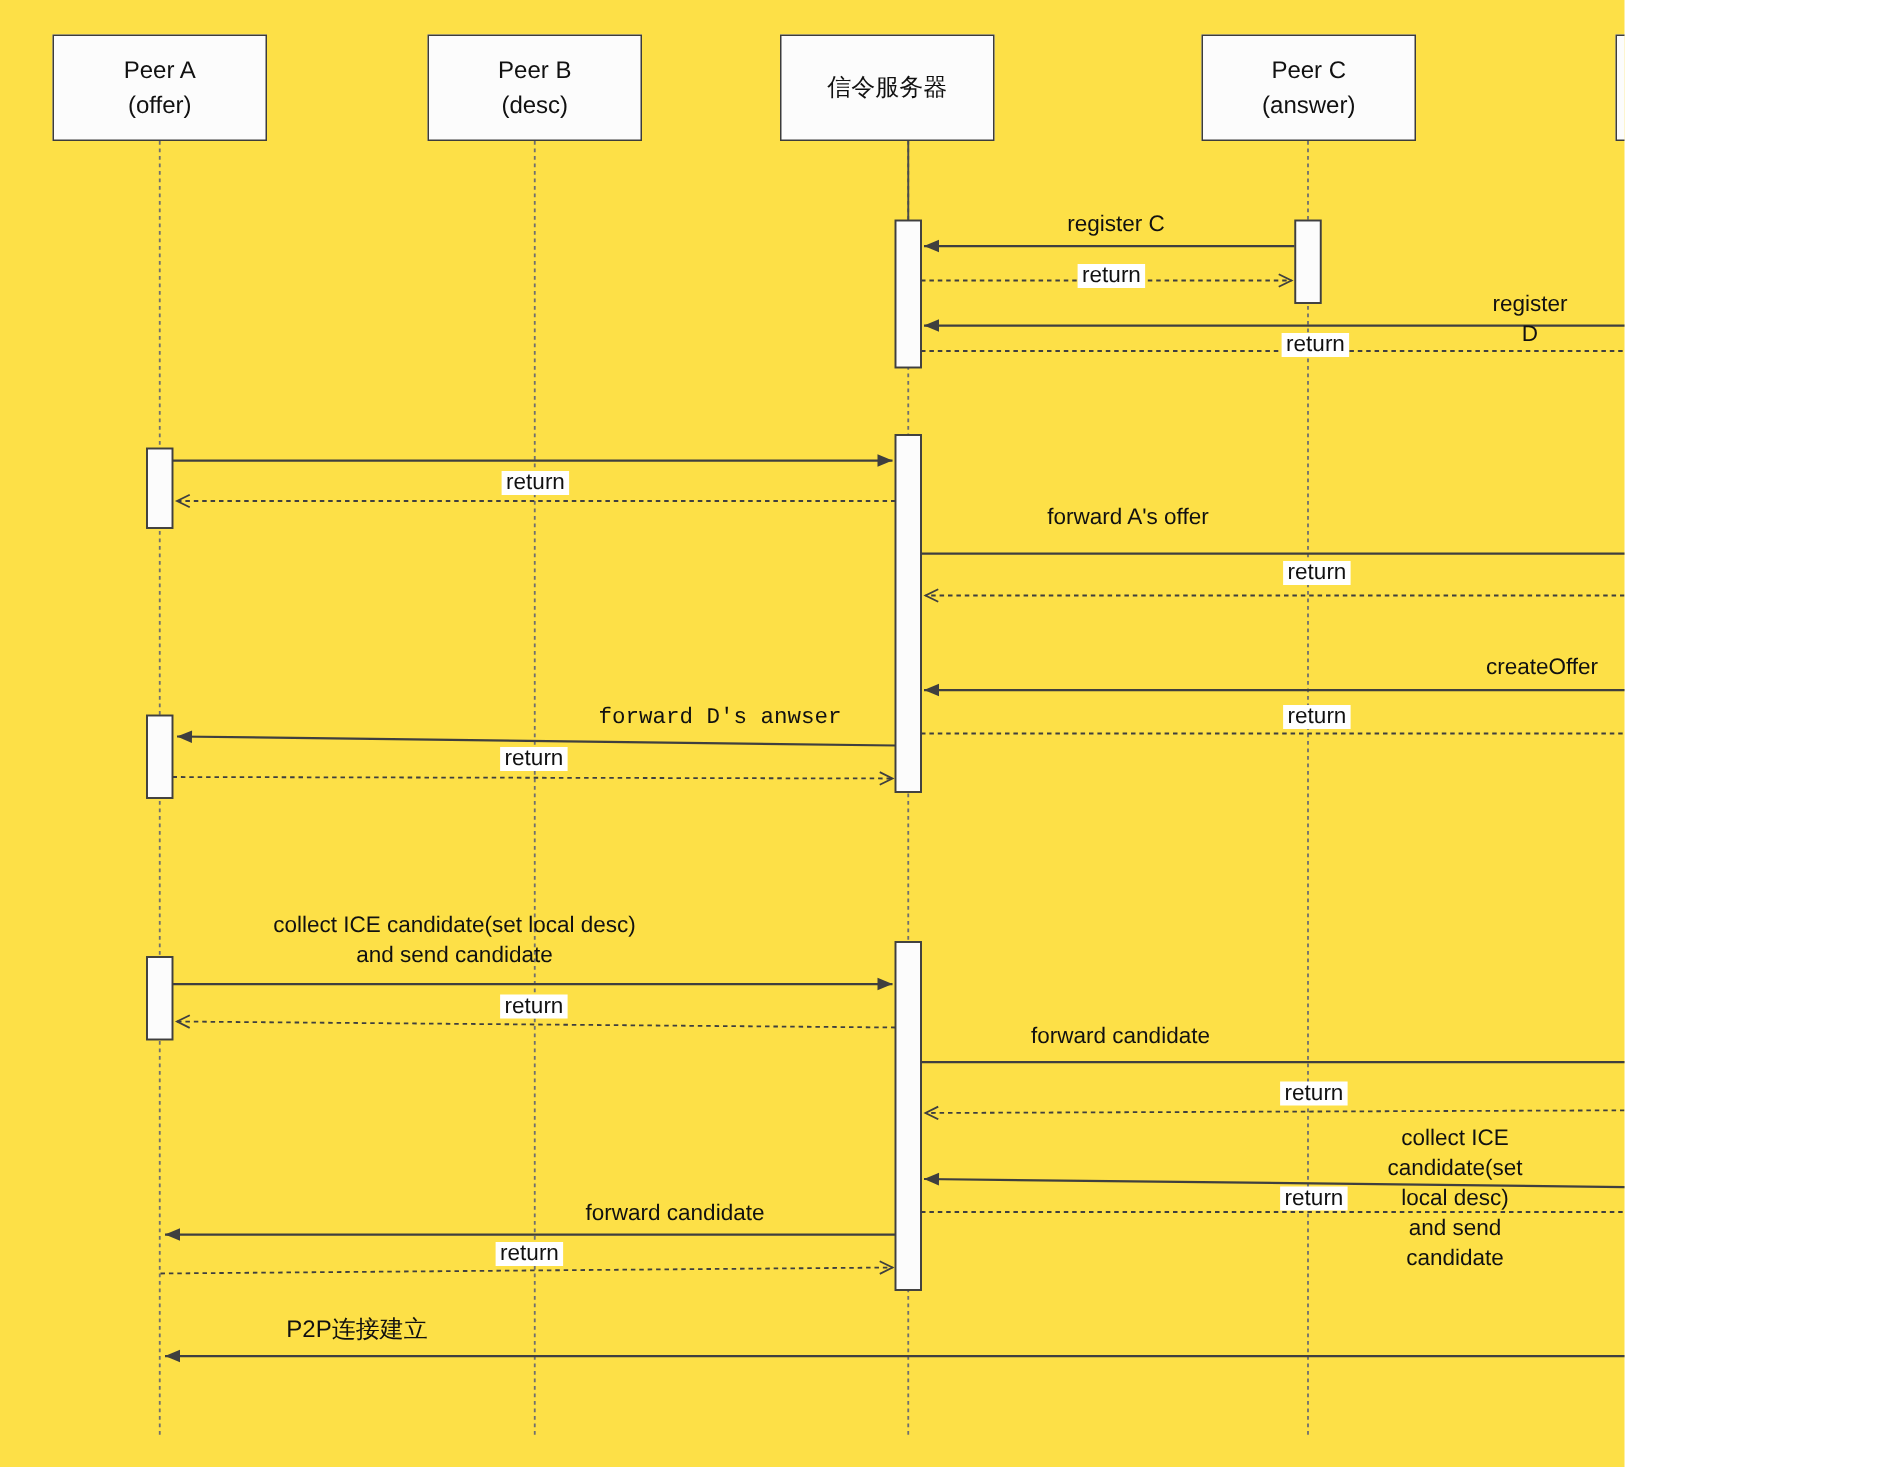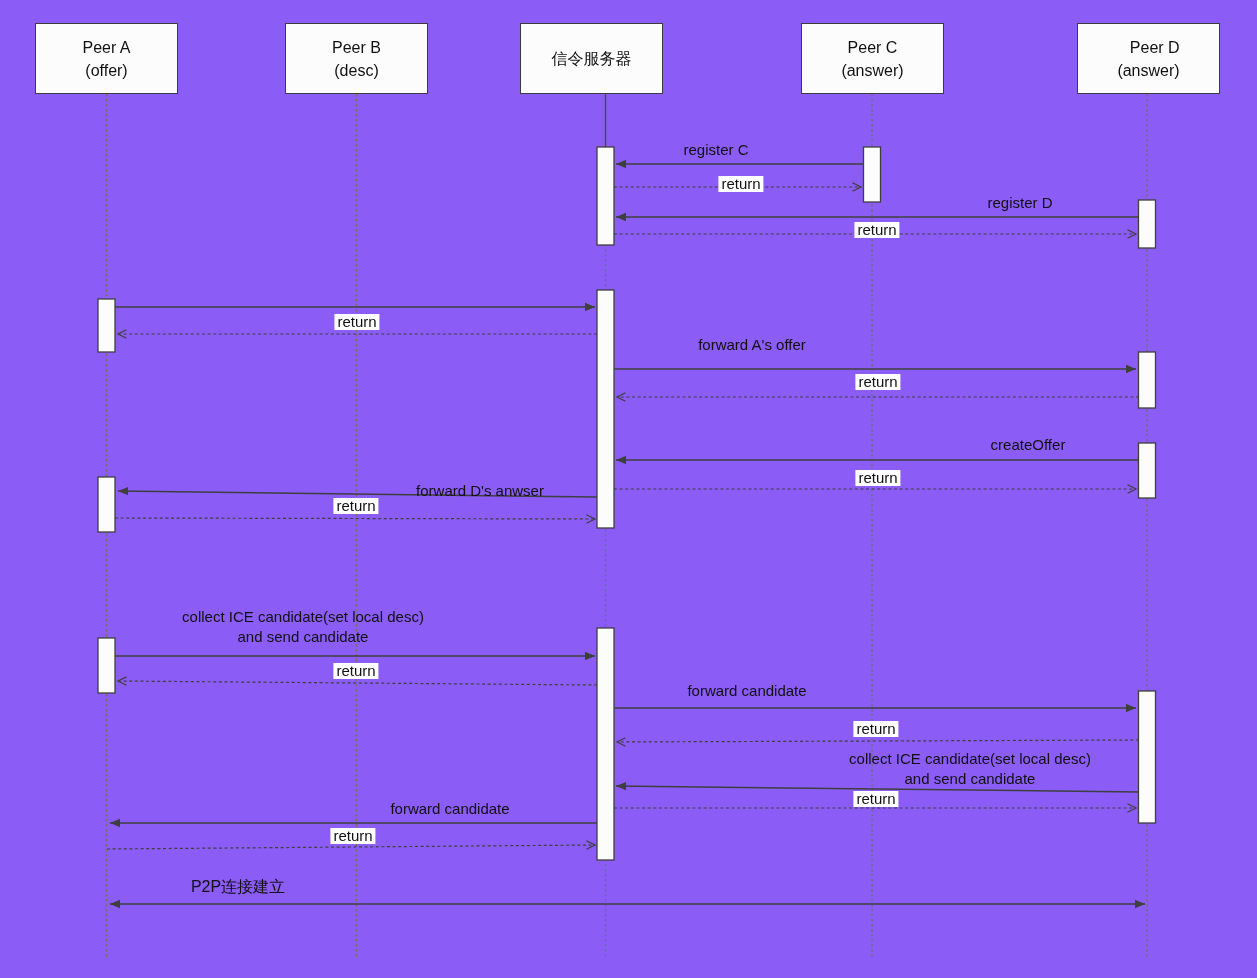--- a/index.html
+++ b/index.html
@@ -1,20 +1,20 @@
 <!DOCTYPE html>
 <html><head>
 <meta charset="utf-8">
 <style>
   html,body{margin:0;padding:0;}
   body{font-family:"Liberation Sans",sans-serif;}
   .canvas{
     position:relative;
-    width:1257px;height:978px;
-    background:#8b5cf6;
+    width:1083px;height:978px;
+    background:#fde047;
     overflow:hidden;
   }
   svg{position:absolute;left:0;top:0;}
   .lifeline{stroke:#6f6f6f;stroke-width:1.2;stroke-dasharray:2.5 2.5;fill:none;}
   .lifeline-solid{stroke:#4a4a4a;stroke-width:1.3;fill:none;}
   .activation{fill:#fcfcfc;stroke:#3f3f3f;stroke-width:1.3;}
   .msg-solid{stroke:#3f3f3f;stroke-width:1.5;fill:none;}
   .msg-return{stroke:#3f3f3f;stroke-width:1.2;stroke-dasharray:3 2.6;fill:none;}
   .actor{
     position:absolute;width:143px;height:71px;box-sizing:border-box;
@@ -100,32 +100,32 @@
   <div class="actor" style="left:35px;top:23px;">Peer A
 (offer)</div>
   <div class="actor" style="left:285px;top:23px;">Peer B
 (desc)</div>
   <div class="actor" style="left:520px;top:23px;">信令服务器</div>
   <div class="actor" style="left:801px;top:23px;">Peer C
 (answer)</div>
   <div class="actor" style="left:1077px;top:23px;text-align:right;">Peer D
 (answer)</div>
 
-  <div class="lbl" style="left:706px;top:140px;padding-left:20px;">register C</div>
+  <div class="lbl" style="left:734px;top:140px;padding-left:20px;">register C</div>
   <div class="lbl ret" style="left:741px;top:176px;">return</div>
   <div class="lbl" style="left:1020px;top:193px;">register D</div>
   <div class="lbl ret" style="left:877px;top:222px;">return</div>
 
   <div class="lbl ret" style="left:357px;top:314px;">return</div>
   <div class="lbl" style="left:752px;top:335px;">forward A's offer</div>
   <div class="lbl ret" style="left:878px;top:374px;">return</div>
 
   <div class="lbl" style="left:1028px;top:435px;">createOffer</div>
   <div class="lbl ret" style="left:878px;top:470px;">return</div>
-  <div class="lbl" style="left:480px;top:481px;">forward D's anwser</div>
+  <div class="lbl" style="left:480px;top:469px;font-family:Liberation Mono, monospace;">forward D's anwser</div>
   <div class="lbl ret" style="left:356px;top:498px;">return</div>
 
   <div class="lbl" style="left:303px;top:607px;">collect ICE candidate(set local desc)
 and send candidate</div>
   <div class="lbl ret" style="left:356px;top:663px;">return</div>
   <div class="lbl" style="left:747px;top:681px;">forward candidate</div>
   <div class="lbl ret" style="left:876px;top:721px;">return</div>
 
   <div class="lbl" style="left:970px;top:749px;">collect ICE candidate(set local desc)
 and send candidate</div>

